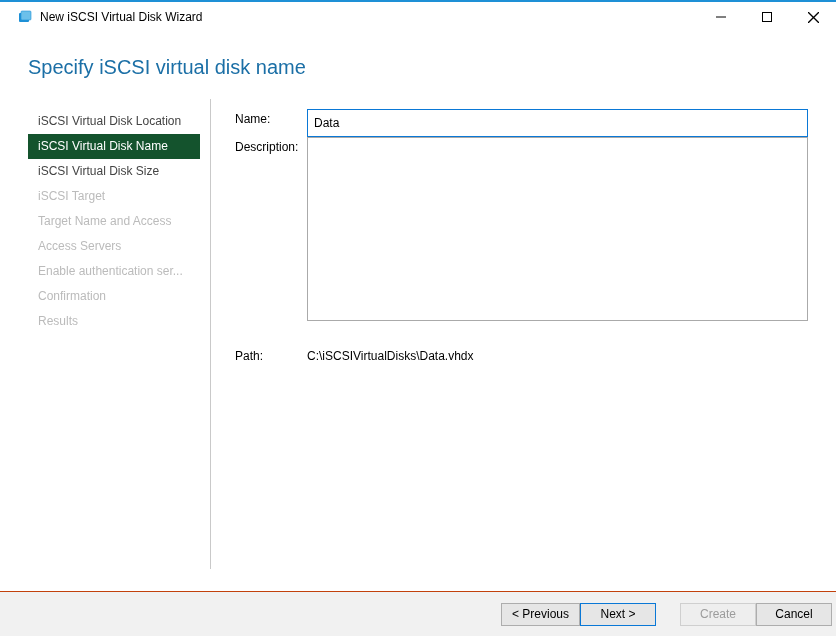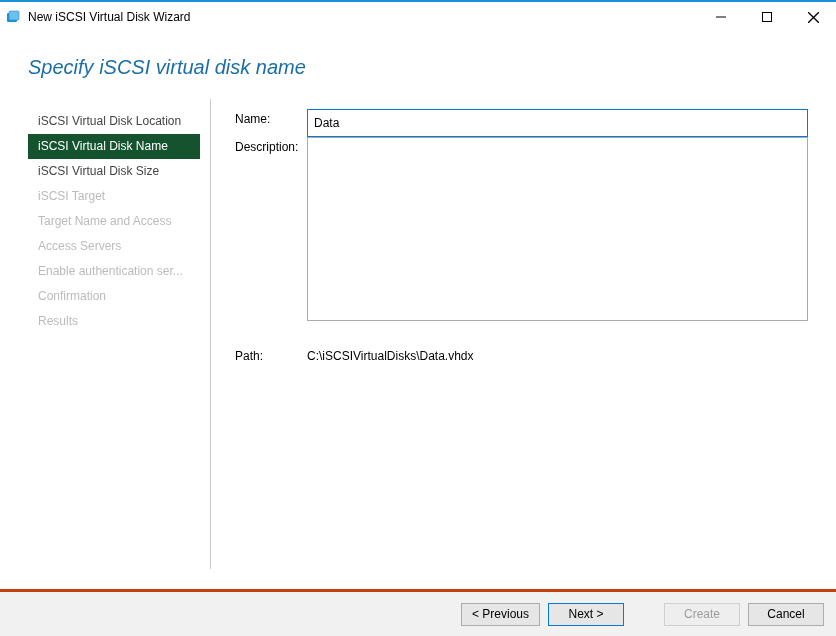--- a/index.html
+++ b/index.html
@@ -19,21 +19,21 @@
     display: flex;
     flex-direction: column;
     border-top: 2px solid #1e90d6;
     box-sizing: border-box;
   }
   
   .titlebar {
     height: 30px;
     display: flex;
     align-items: center;
-    padding: 0 0 0 6px;
+    padding: 0 0 0 18px;
     background: #fff;
   }
   .titlebar .icon {
     width: 16px;
     height: 16px;
     margin-right: 6px;
     display: inline-flex;
     align-items: center;
     justify-content: center;
   }
@@ -59,21 +59,20 @@
   .win-btn svg { display:block; }
 
   
   .heading-area {
     padding: 24px 28px 20px 28px;
   }
   .heading {
     font-size: 20px;
     font-weight: 400;
     color: #1b6fa6;
-    font-style: italic;
   }
 
   
   .body {
     flex: 1;
     display: flex;
     padding: 0 28px 0 28px;
     min-height: 0;
   }
   
@@ -146,27 +145,26 @@
     outline: none;
   }
   .path-value {
     padding-top: 3px;
     font-size: 12px;
   }
 
   
   .footer {
     height: 44px;
-    border-top: 3px solid #c2410c;
+    border-top: 1px solid #c2410c;
     background: #f1f1f1;
     display: flex;
     align-items: center;
     justify-content: flex-end;
-    padding: 0 12px;
-    gap: 8px;
+    padding: 0 4px;
   }
   .btn {
     min-width: 76px;
     height: 23px;
     font-family: inherit;
     font-size: 12px;
     background: #e6e6e6;
     border: 1px solid #adadad;
     color: #000;
     padding: 0 10px;

